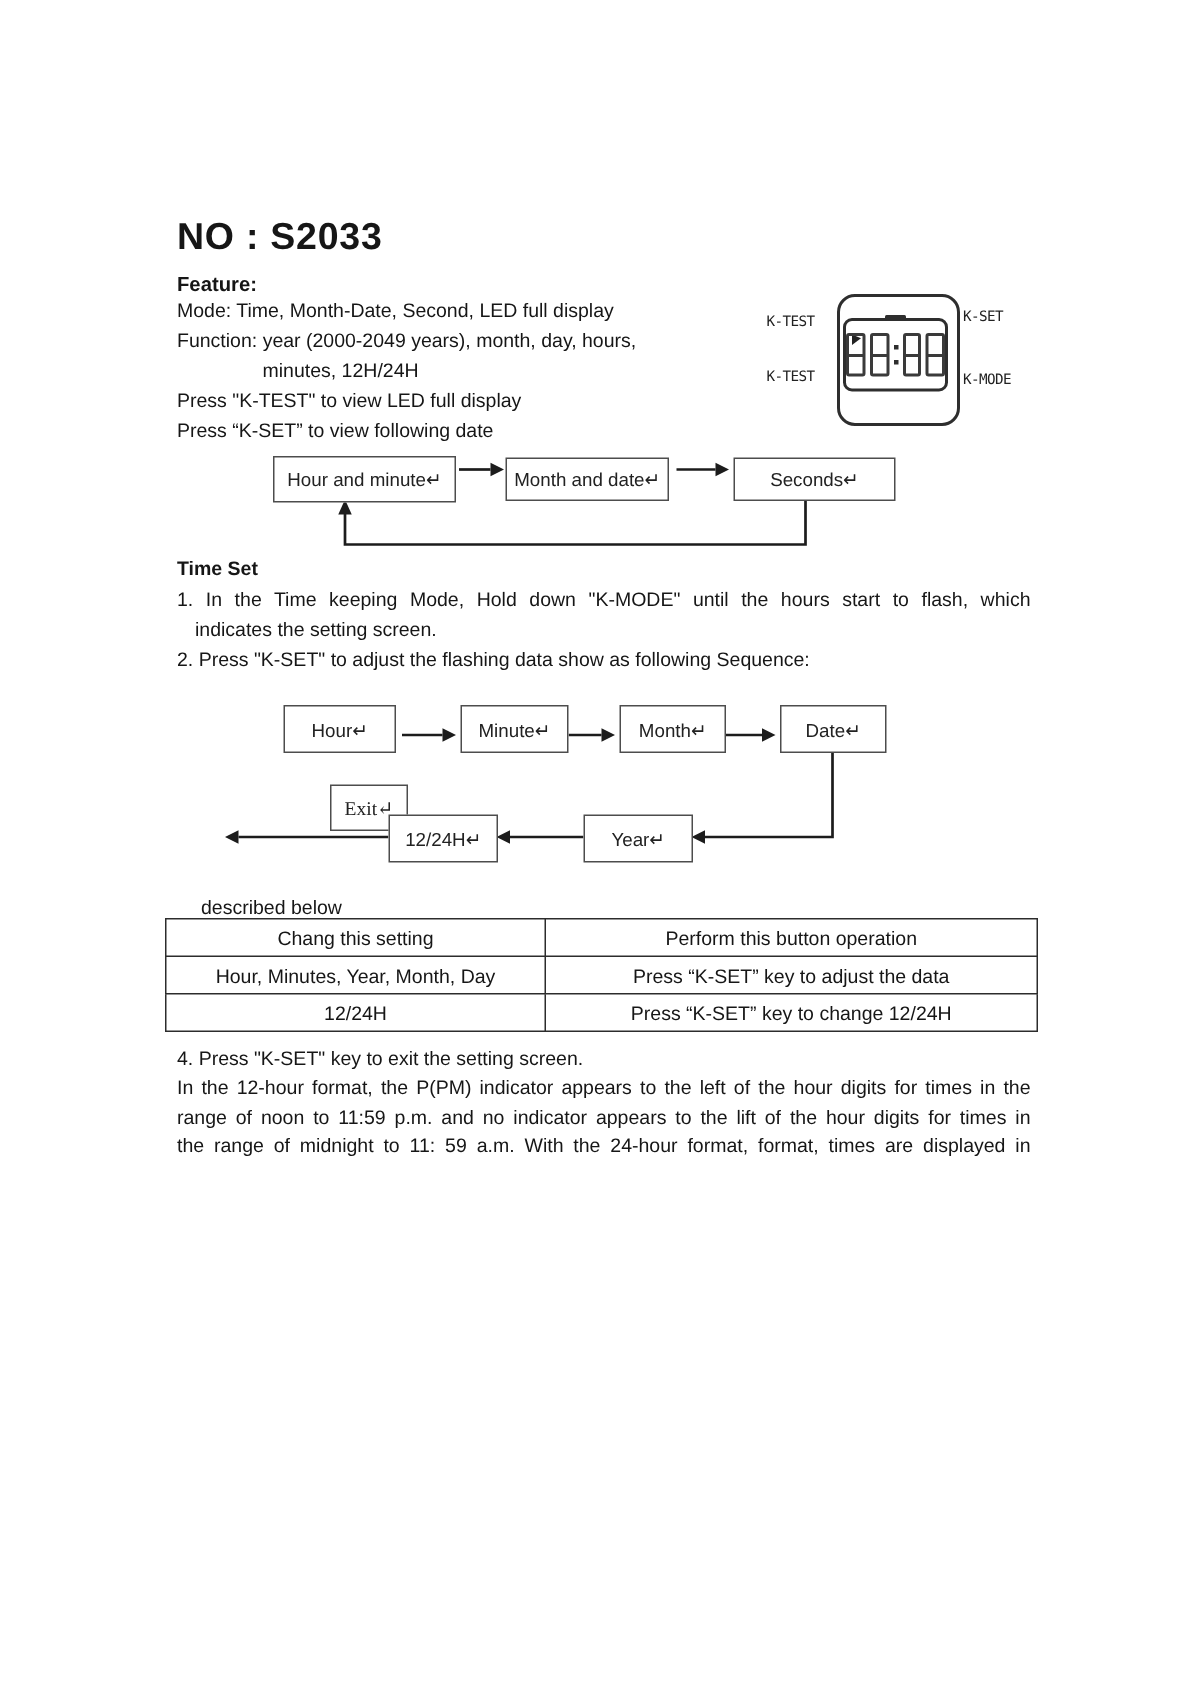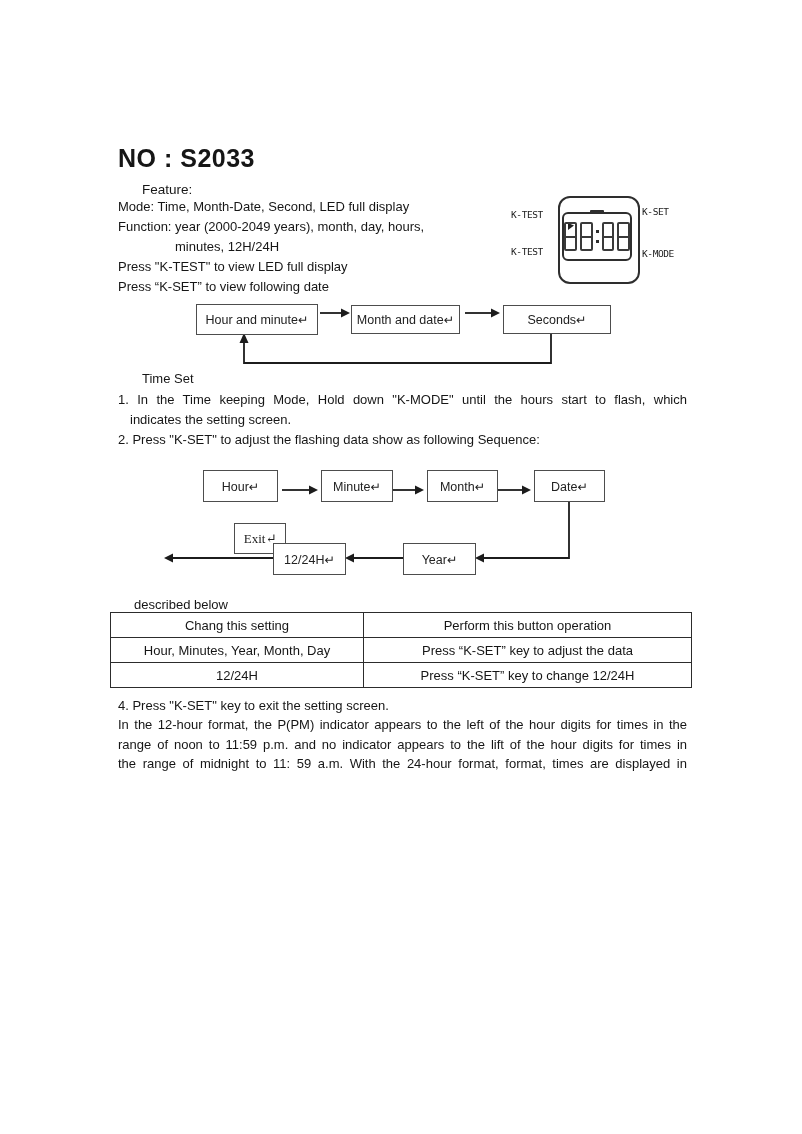--- a/index.html
+++ b/index.html
@@ -1,20 +1,20 @@
 <!DOCTYPE html>
 <html><head>
 <meta charset="utf-8">
 <style>
   html,body{margin:0;padding:0;background:#e8e8e8;}
   .page{position:relative;width:802px;height:1134px;background:#ffffff;margin:0 auto;
         font-family:"Liberation Sans","DejaVu Sans",sans-serif;color:#161616;overflow:hidden;}
   .abs{position:absolute;}
   .title{left:118px;top:144px;font-size:25px;font-weight:600;letter-spacing:.5px;}
-  .h-bold{font-weight:normal;font-size:13.5px;margin-left:24px;}
+  .h-bold{font-weight:bold;font-size:13.5px;}
   .body-line{font-size:13px;line-height:20px;white-space:nowrap;}
   .feature-block{left:118px;top:182px;}
   .indent57{padding-left:57px;}
   .jl{text-align:justify;text-align-last:justify;white-space:normal;width:569px;}
 
   
   .device{left:505px;top:193px;width:190px;height:96px;}
   .dev-label{position:absolute;font-family:"DejaVu Sans Mono","Liberation Mono",monospace;
              font-size:9.5px;letter-spacing:-.4px;color:#222;}
   .casing{position:absolute;left:53px;top:3px;width:78px;height:84px;
@@ -26,21 +26,21 @@
            transform:translateX(-50%);border-radius:1px;}
   .seg{width:9px;height:25px;border:2px solid #3a3a3a;border-radius:2px;position:relative;}
   .seg::after{content:"";position:absolute;left:-1px;right:-1px;top:50%;height:2px;
               margin-top:-1px;background:#3a3a3a;}
   .colon{display:flex;flex-direction:column;gap:7px;}
   .colon i{width:3px;height:3px;background:#2e2e2e;display:block;}
   .pflag{position:absolute;left:4px;top:9px;width:6px;height:7px;background:#222;
          clip-path:polygon(0 0,100% 35%,0 100%);}
 
   
-  .diag{left:124px;}
+  .diag{left:110px;}
   .fbox{position:absolute;border:1.5px solid #4d4d4d;background:#fff;display:flex;
         align-items:center;justify-content:center;font-size:12.5px;color:#222;
         white-space:nowrap;}
   .serif{font-family:"Liberation Serif","DejaVu Serif",serif;font-size:13px;}
   .diag svg{position:absolute;left:0;top:0;}
 
   
   .settings-table{border-collapse:collapse;width:582px;table-layout:fixed;}
   .settings-table td{border:1.5px solid #2c2c2c;text-align:center;font-size:13px;
                      height:18px;padding:3px 2px;white-space:nowrap;overflow:hidden;}

